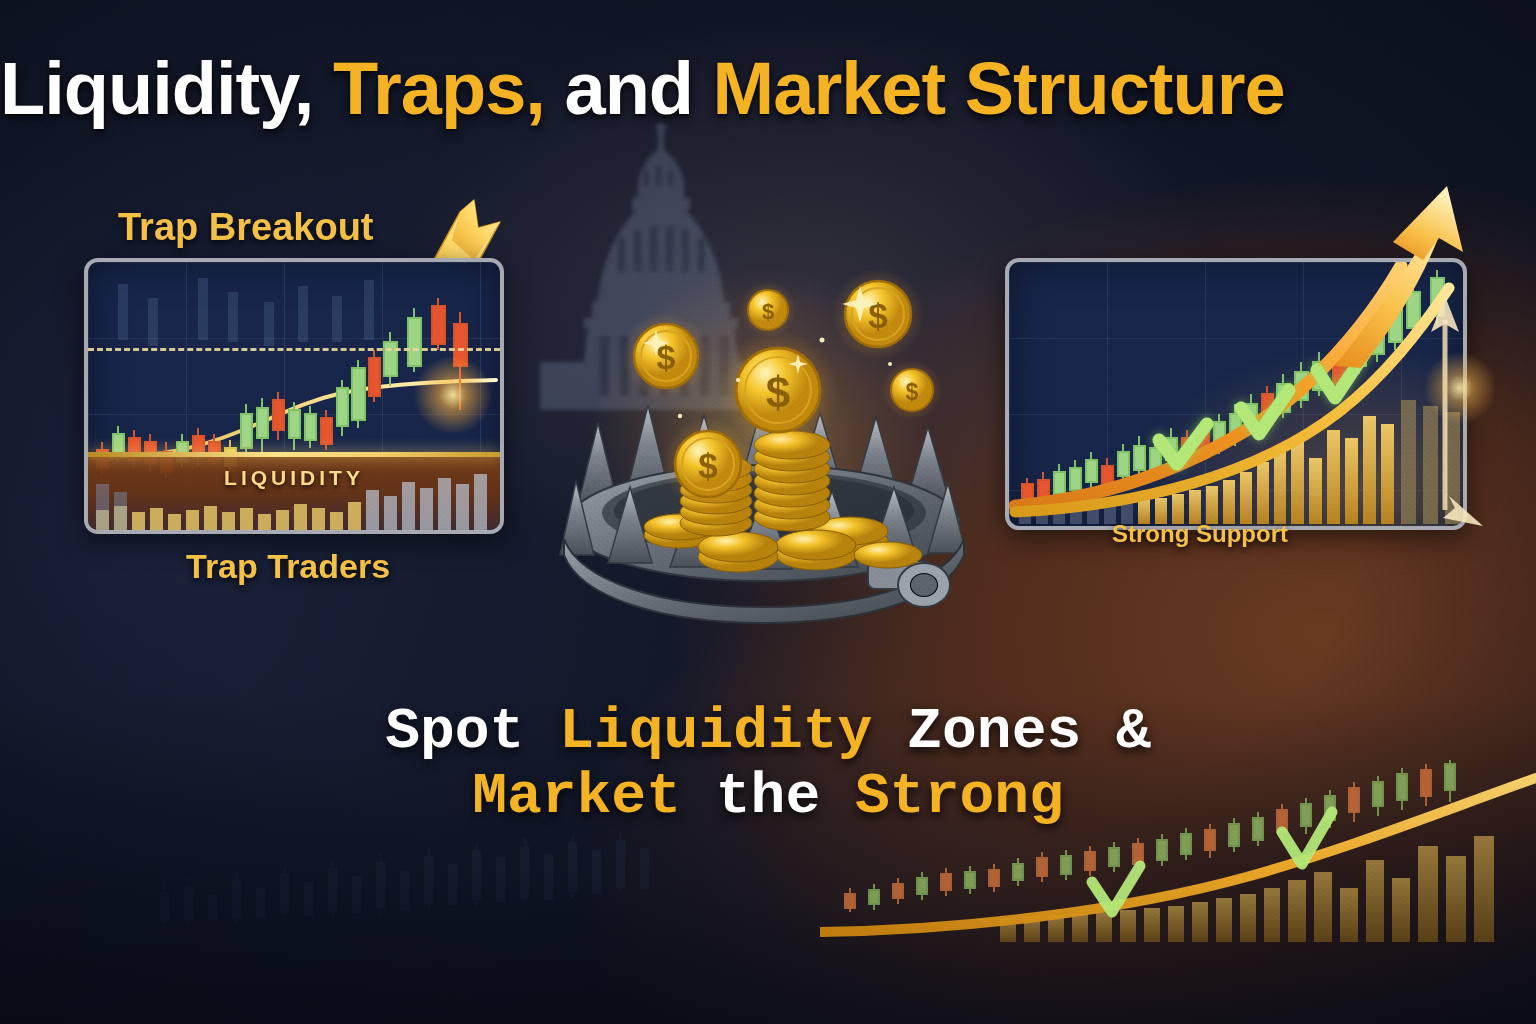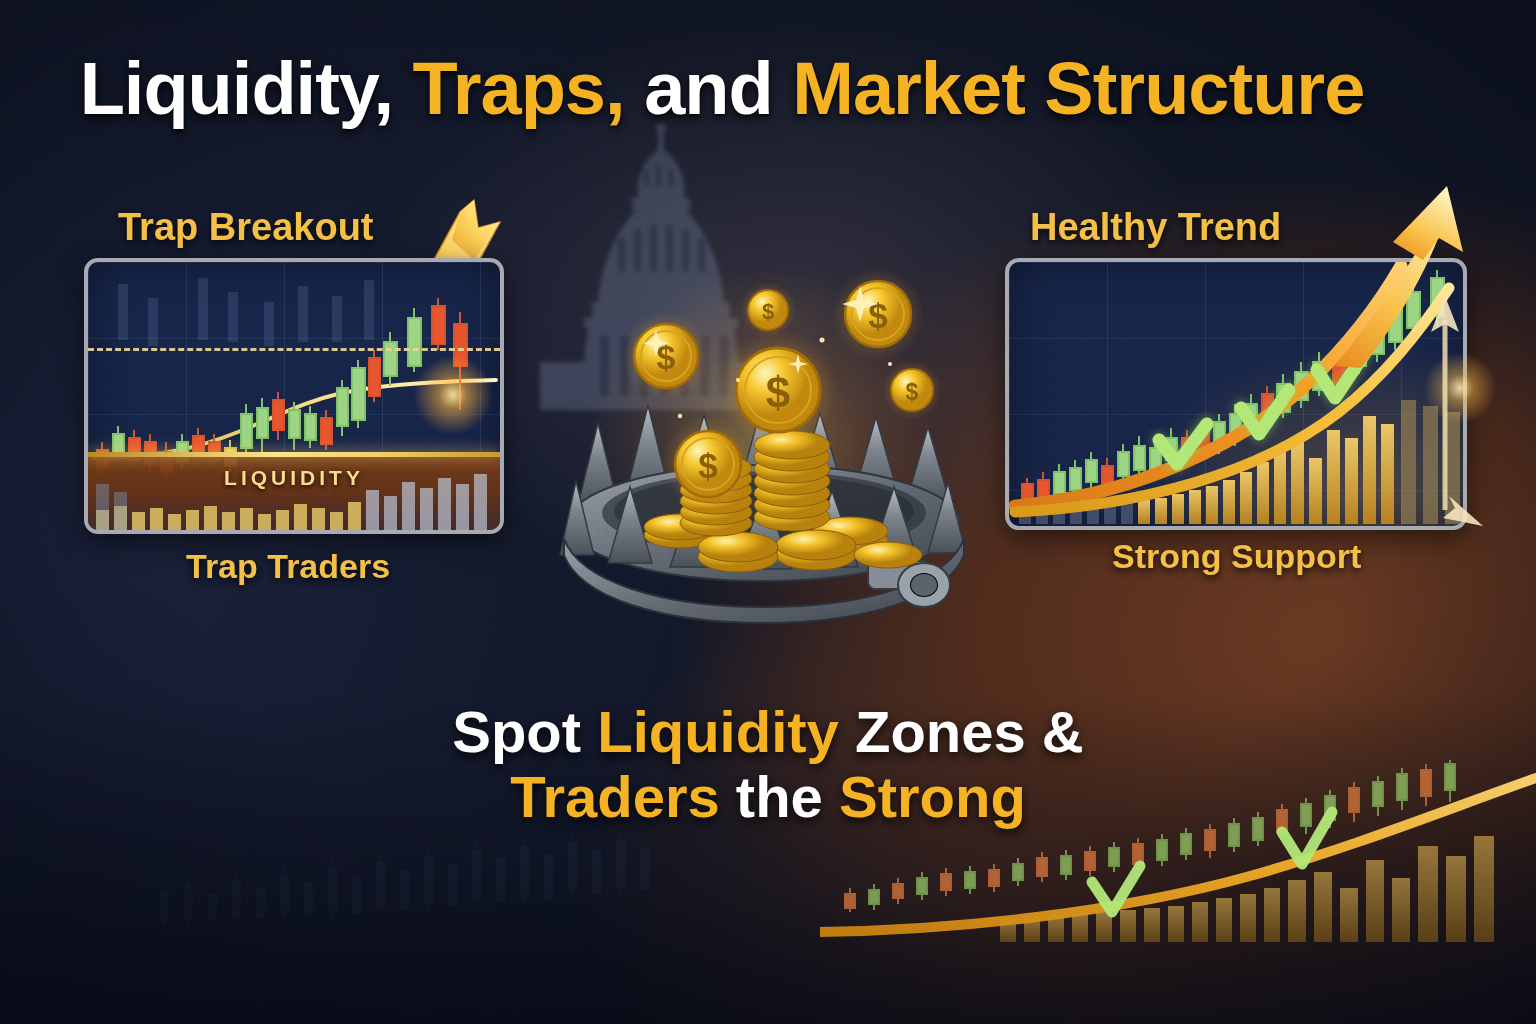--- a/index.html
+++ b/index.html
@@ -42,21 +42,21 @@
   .capitol{
     position:absolute; left:540px; top:120px; width:250px; height:290px;
     opacity:.30; filter:blur(2.2px);
   }
 
   
   .ghost-candles{ position:absolute; opacity:.35; }
 
   
   .title{
-    position:absolute; left:0; top:52px; width:1444px; text-align:center;
+    position:absolute; left:0; top:52px; width:1444px; text-align:left;
     font-size:74px; font-weight:bold; letter-spacing:-1px; line-height:1;
     white-space:nowrap;
     text-shadow:0 4px 10px rgba(0,0,0,.78), 0 1px 2px rgba(0,0,0,.9);
   }
   .t-w{ color:#ffffff; }
   .t-g{ color:#f5b323; }
 
   
   .panel{
     position:absolute;
@@ -104,21 +104,21 @@
   }
 
   
   .plabel{
     position:absolute; font-weight:bold; color:#f5c046; white-space:nowrap;
     text-shadow:0 3px 7px rgba(0,0,0,.8);
   }
   .lbl-false   { left:118px; top:206px; font-size:38px; }
   .lbl-trap    { left:186px; top:547px; font-size:34px;text-align:center; }
   .lbl-healthy { left:1030px; top:206px; font-size:38px; }
-  .lbl-support { left:1112px; top:537px; font-size:34px; }
+  .lbl-support { left:1112px; top:520px; font-size:24px; }
 
   
   .glow-star{
     position:absolute; left:408px; top:350px; width:90px; height:90px;
     background:radial-gradient(circle, rgba(255,230,150,.95) 0%, rgba(255,180,60,.55) 22%, rgba(255,150,40,0) 62%);
     pointer-events:none;
   }
   .glow-star2{
     position:absolute; left:1420px; top:348px; width:80px; height:80px;
     background:radial-gradient(circle, rgba(255,235,170,.9) 0%, rgba(255,190,80,.45) 24%, rgba(255,150,40,0) 64%);
@@ -133,20 +133,21 @@
     background:radial-gradient(ellipse at 50% 62%, rgba(255,200,90,.38) 0%, rgba(255,160,50,.14) 42%, rgba(255,140,40,0) 72%);
     pointer-events:none;
   }
 
   
   .subtitle{
     position:absolute; left:0; top:700px; width:1536px; text-align:center;
     font-size:58px; font-weight:bold; line-height:1.12;
     text-shadow:0 4px 10px rgba(0,0,0,.8);
     white-space:nowrap;
+    font-family:Liberation Mono, monospace;
   }
 
   
   .deco-chart{ position:absolute; left:820px; top:760px; width:716px; height:264px; }
 </style>
 </head>
 <body>
 
 <div id="stage">
 
@@ -376,21 +377,20 @@
         </g>
       </svg>
 
       <div class="liq-text">LIQUIDITY</div>
     </div>
   </div>
   <div class="glow-star"></div>
 
   <div class="plabel lbl-trap">Trap Traders</div>
 
-  <div class="plabel lbl-healthy">Healthy Trend</div>
 
   <div class="panel panel-right">
     <div class="panel-inner">
       <div class="grid"></div>
       <div class="panel-bgglow"></div>
 
       <svg viewBox="0 0 454 264" width="454" height="264" style="position:absolute;left:0;top:0">
         <defs>
           <linearGradient id="volG" x1="0" y1="0" x2="0" y2="1">
             <stop offset="0%" stop-color="#ffd76b"></stop>
@@ -695,21 +695,21 @@
           <circle cx="120" cy="148" r="2.2"></circle>
       </g>
     </svg>
   </div>
 
   <div class="subtitle">
     <div>
       <span class="t-w">Spot </span><span class="t-g">Liquidity</span><span class="t-w"> Zones &amp;</span>
     </div>
     <div>
-      <span class="t-g">Traders</span><span class="t-w"> the </span><span class="t-g">Strong</span>
+      <span class="t-g">Market</span><span class="t-w"> the </span><span class="t-g">Strong</span>
     </div>
   </div>
 
   <div class="deco-chart">
     <svg viewBox="0 0 716 264" width="716" height="264">
       <defs>
         <linearGradient id="dtrend" x1="0" y1="1" x2="1" y2="0">
           <stop offset="0%" stop-color="#c8810e"></stop>
             <stop offset="55%" stop-color="#f4ae28"></stop>
           <stop offset="100%" stop-color="#ffd86e"></stop>

